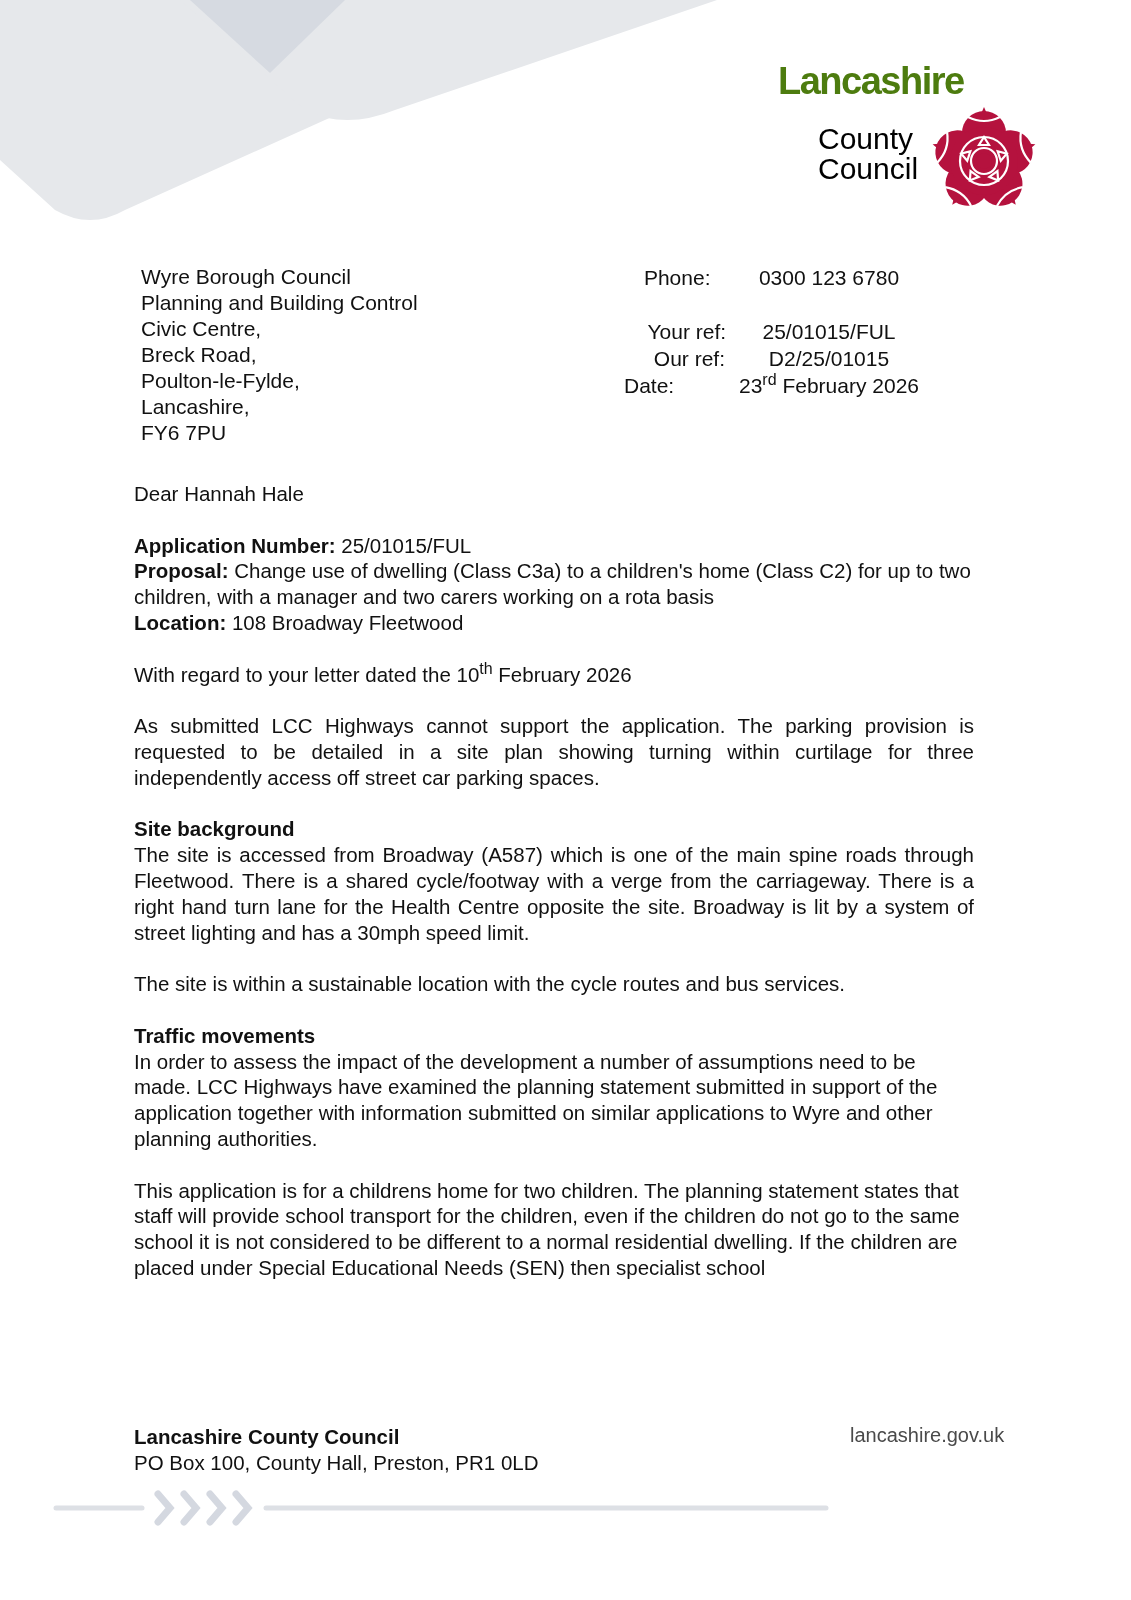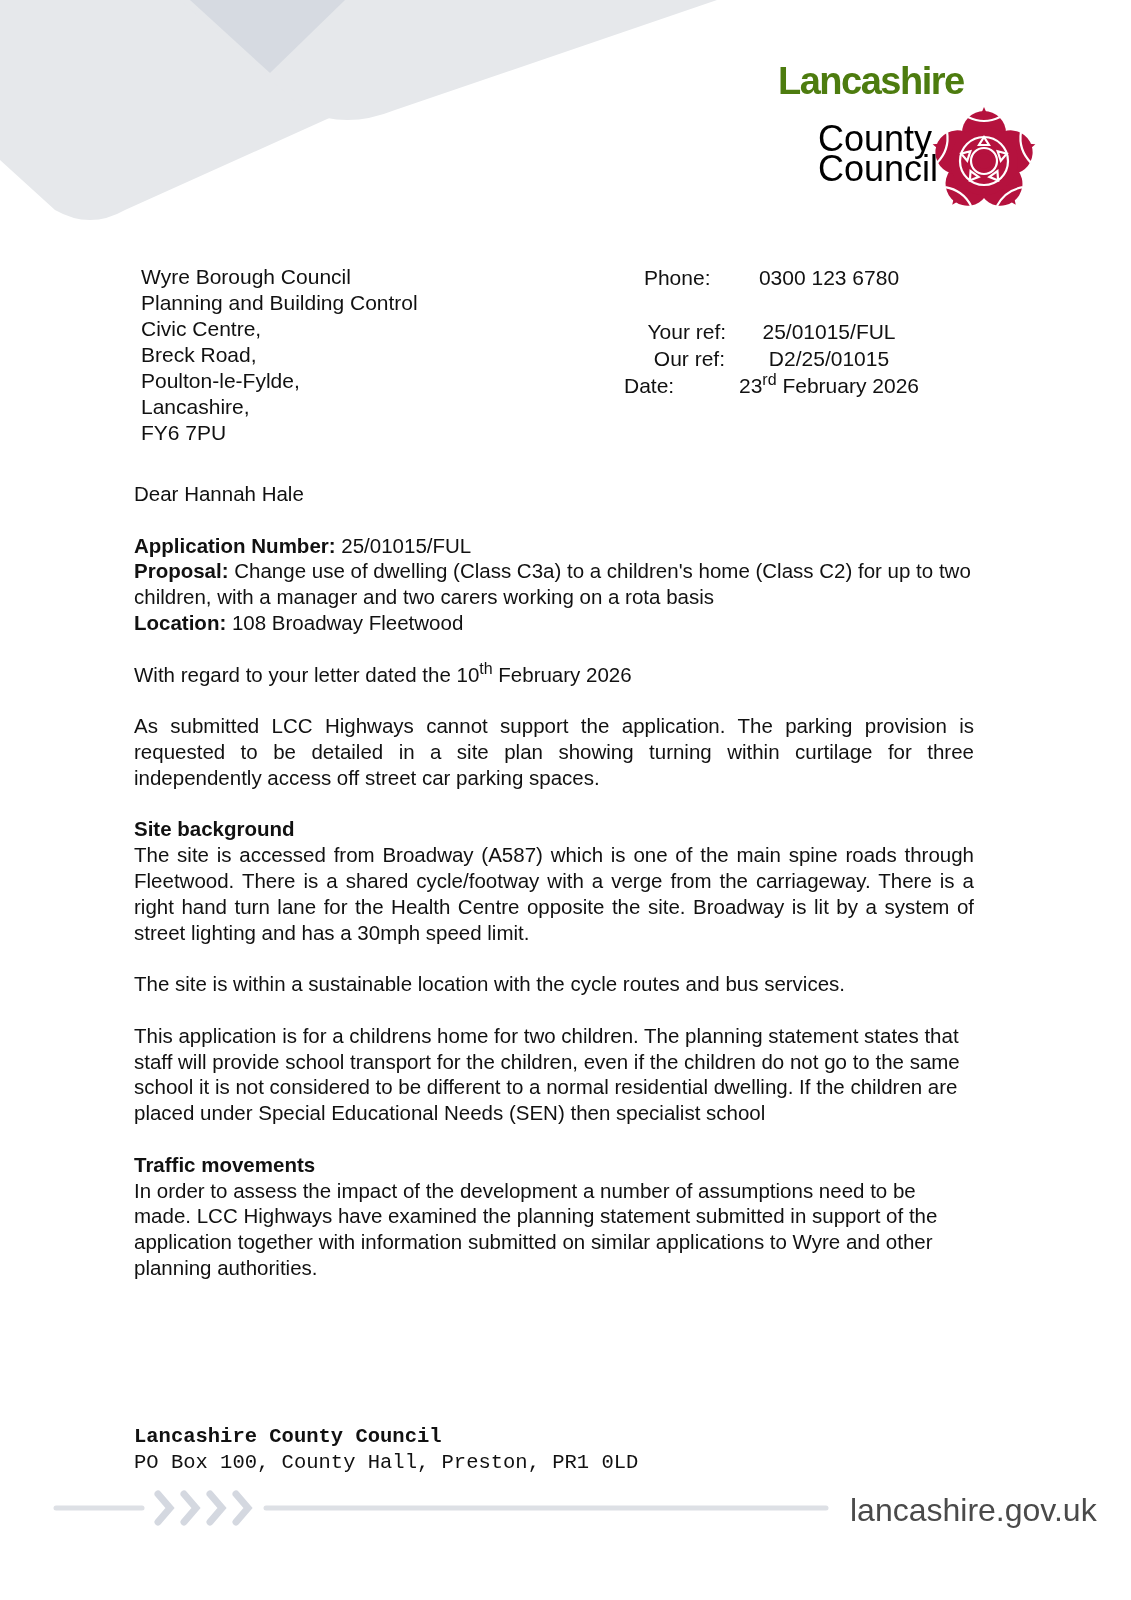--- a/index.html
+++ b/index.html
@@ -7,21 +7,21 @@
       width: 1131px; height: 1600px; position: relative; overflow: hidden;
       font-family: "Liberation Sans", sans-serif; color: #111111;
     }
     .bg-shapes { position: absolute; left: 0; top: 0; width: 760px; height: 230px; }
     .logo { position: absolute; left: 760px; top: 62px; width: 320px; height: 150px; }
     .logo-title {
       position: absolute; left: 18px; top: 0; font-size: 38px; font-weight: 700;
       letter-spacing: -1.5px; line-height: 1; color: #4d7c0f;
     }
     .logo-sub {
-      position: absolute; left: 58px; top: 62px; font-size: 36px; line-height: 30px; color: #000;
+      position: absolute; left: 58px; top: 62px; font-size: 30px; line-height: 30px; color: #000;
     }
     .logo-rose { position: absolute; left: 168px; top: 45px; width: 112px; height: 108px; }
 
     .addr { position: absolute; left: 141px; top: 264px; font-size: 21px; line-height: 26px; }
     .addr div { white-space: nowrap; }
 
     .contact { position: absolute; left: 624px; top: 264px; font-size: 21px; line-height: 27px; }
     .contact .row { display: flex; white-space: nowrap; justify-content: center; }
     .contact .lbl { width: 115px; }
     .contact .gap { height: 27px; }
@@ -29,24 +29,24 @@
 
     .body-text {
       position: absolute; left: 134px; top: 481px; width: 840px;
       font-size: 20.5px; line-height: 25.8px;
     }
     .body-text p { margin: 0 0 25.8px 0; }
     .justify { text-align: justify; }
     .b { font-weight: 700; }
     .heading { font-weight: 700; display: block; }
 
-    .footer-org { position: absolute; left: 134px; top: 1424px; font-size: 20.5px; line-height: 26px; font-family: Liberation Mono, monospace; }
+    .footer-org { position: absolute; left: 134px; top: 1424px; font-size: 20.5px; line-height: 26px; }
     .footer-line { position: absolute; left: 0; top: 1488px; width: 1131px; height: 40px; }
     .footer-url {
-      position: absolute; left: 850px; top: 1492px; font-size: 32px; color: #4a4a4a;
+      position: absolute; left: 850px; top: 1424px; font-size: 20px; color: #4a4a4a;
       text-decoration: none;
     }
   </style>
 </head>
 <body>
 
 <svg class="bg-shapes" viewBox="0 0 760 230">
   <path d="M0,0 L268,0 L268,0 L268,0 Z" fill="none"></path>
   <path d="M0,0 L560,0 Q575,0 560,14 L125,210 Q90,230 55,210 L0,160 Z" fill="#e6e8eb"></path>
   <path d="M180,0 L500,0 L385,108 Q345,125 305,108 Z" fill="#e6e8eb"></path>
@@ -140,25 +140,25 @@
   <p><span>With regard to your letter dated the 10</span><sup>th</sup><span> February 2026</span></p>
 
   <p class="justify">As submitted LCC Highways cannot support the application. The parking provision is requested to be detailed in a site plan showing turning within curtilage for three independently access off street car parking spaces.</p>
 
   <p class="justify">
     <span class="heading">Site background</span>
     <span>The site is accessed from Broadway (A587) which is one of the main spine roads through Fleetwood. There is a shared cycle/footway with a verge from the carriageway. There is a right hand turn lane for the Health Centre opposite the site. Broadway is lit by a system of street lighting and has a 30mph speed limit.</span>
   </p>
   <p>The site is within a sustainable location with the cycle routes and bus services.</p>
 
-  <p>This application is for a childrens home for two children. The planning statement states that staff will provide school transport for the children, even if the children do not go to the same school it is not considered to be different to a normal residential dwelling. If the children are placed under Special Educational Needs (SEN) then specialist school</p>
   <p>
     <span class="heading">Traffic movements</span>
     <span>In order to assess the impact of the development a number of assumptions need to be made. LCC Highways have examined the planning statement submitted in support of the application together with information submitted on similar applications to Wyre and other planning authorities.</span>
   </p>
+  <p>This application is for a childrens home for two children. The planning statement states that staff will provide school transport for the children, even if the children do not go to the same school it is not considered to be different to a normal residential dwelling. If the children are placed under Special Educational Needs (SEN) then specialist school</p>
 </div>
 
 <div class="footer-org">
   <div class="b">Lancashire County Council</div>
   <div>PO Box 100, County Hall, Preston, PR1 0LD</div>
 </div>
 
 <svg class="footer-line" viewBox="0 0 1131 40">
   <line x1="56" y1="20" x2="142" y2="20" stroke="#dde0e5" stroke-width="5" stroke-linecap="round"></line>
   <g fill="none" stroke="#d4d8e0" stroke-width="7" stroke-linecap="round">

